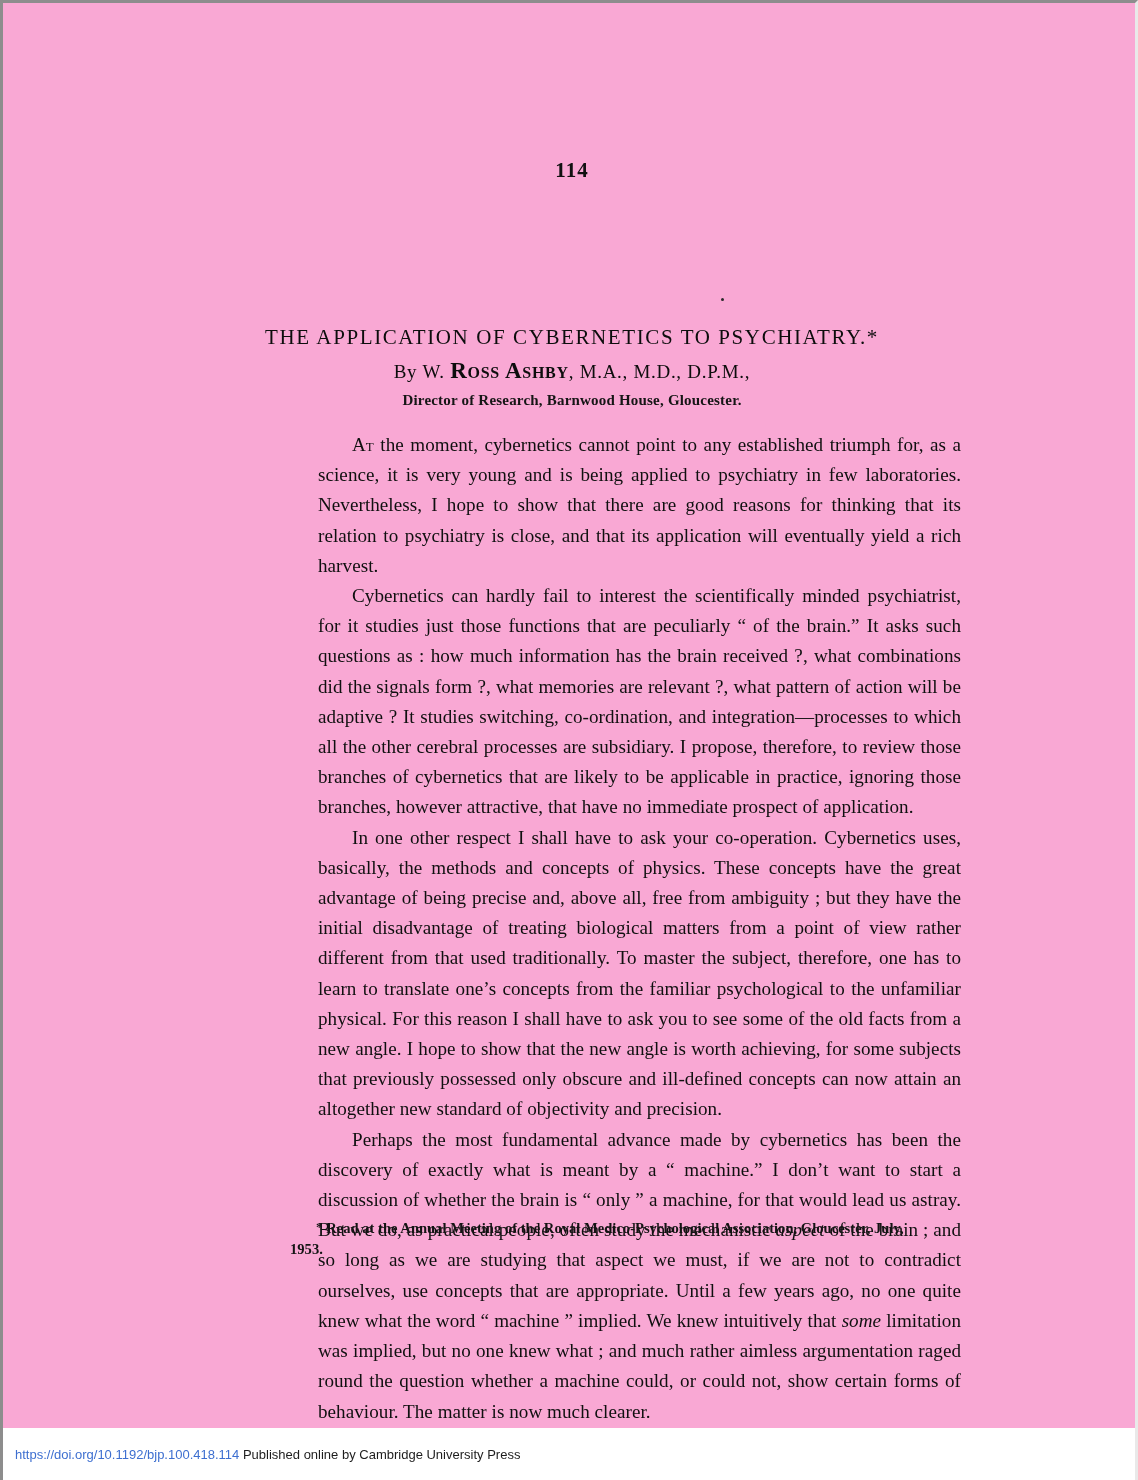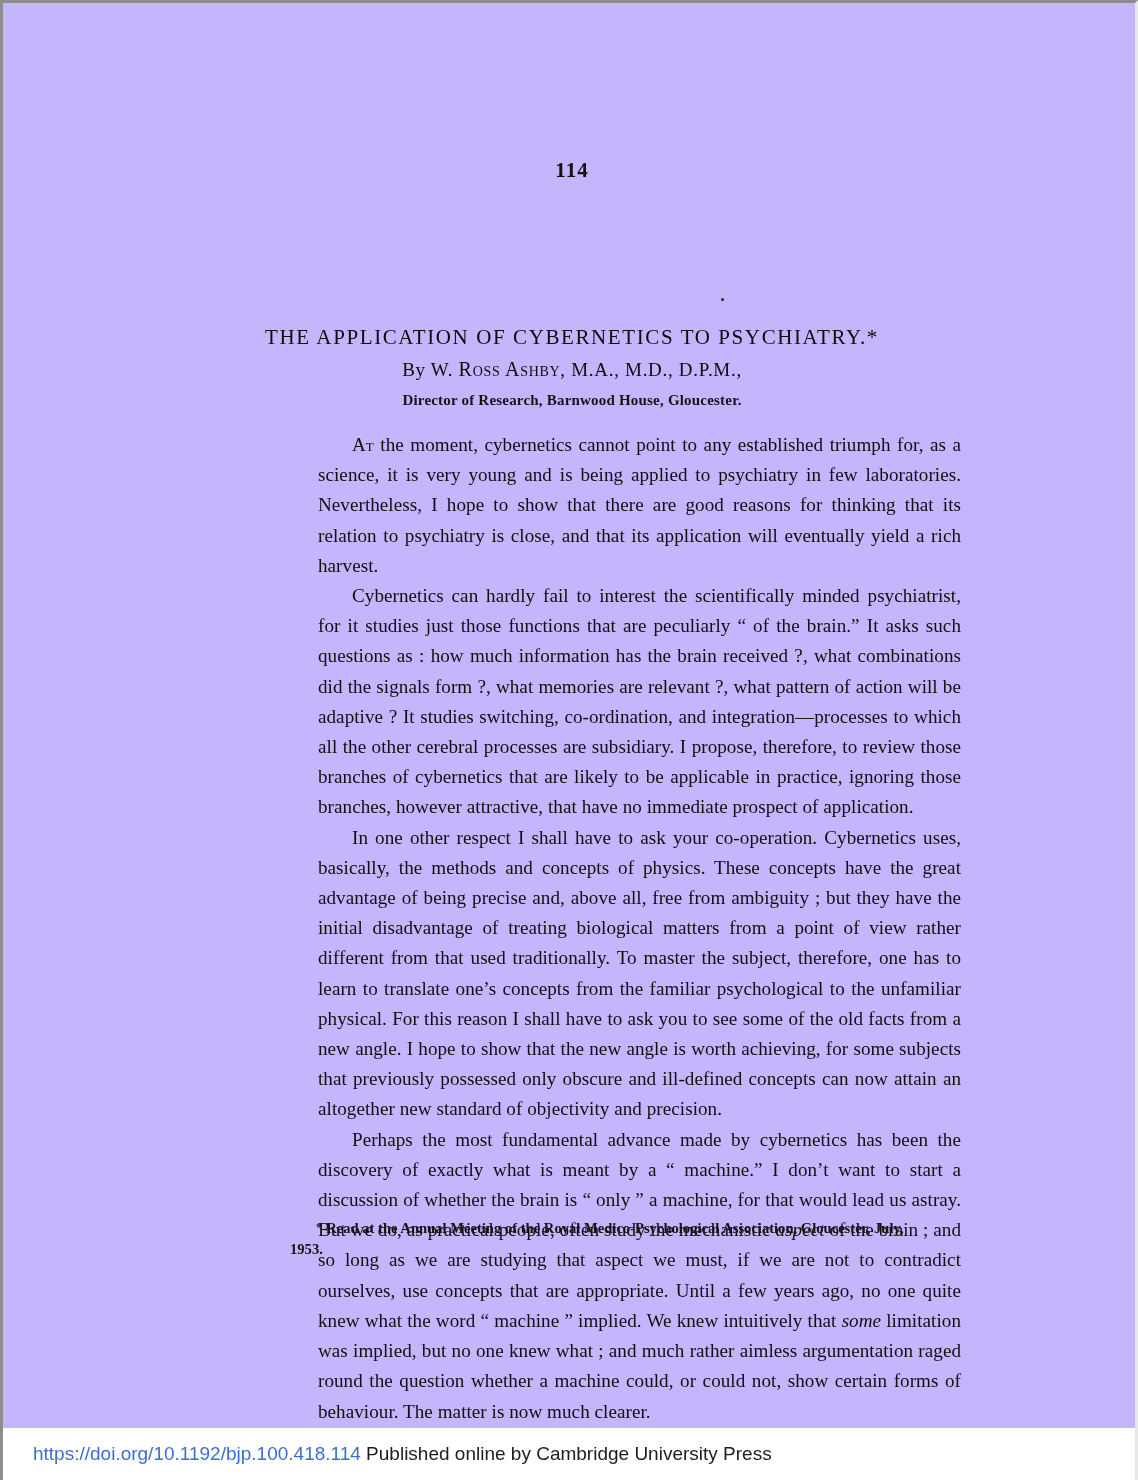--- a/index.html
+++ b/index.html
@@ -9,21 +9,21 @@
   }
   body {
     font-family: "Liberation Serif", serif;
     color: #000000;
   }
 
   .page {
     position: relative;
     width: 1138px;
     height: 1480px;
-    background: #c4b5fd;
+    background: #f9a8d4;
     box-sizing: border-box;
     border-top: 3px solid #8d8d8d;
     border-left: 3px solid #8d8d8d;
     border-right: 3px solid #e9e9e9;
     overflow: hidden;
     padding-left: 48px;
   }
 
   
   .scan {
@@ -74,21 +74,22 @@
     top: 355px;
     left: 0;
     width: 1138px;
     text-align: center;
     font-size: 19px;
     letter-spacing: 0.7px;
     color: #0d0d0d;
   }
   .smallcaps {
     font-variant: small-caps;
-    font-size: 20px;
+    font-size: 23px;
+    font-weight: bold;
   }
 
   .affiliation {
     position: absolute;
     top: 389px;
     left: 0;
     width: 1138px;
     text-align: center;
     font-size: 15px;
     font-weight: 700;
@@ -140,24 +141,23 @@
     bottom: 0;
     width: 1138px;
     height: 52px;
     display: flex;
     align-items: center;
     background: #ffffff;
   }
   .pub-text {
     padding-left: 12px;
     font-family: "Liberation Sans", sans-serif;
-    font-size: 19px;
+    font-size: 13px;
     color: #1d1d1d;
     white-space: nowrap;
-    margin-left: 18px;
   }
   .pub-link {
     color: #3d6fd0;
     text-decoration: none;
   }
 </style>
 </head>
 <body>
 
 <div class="page">

